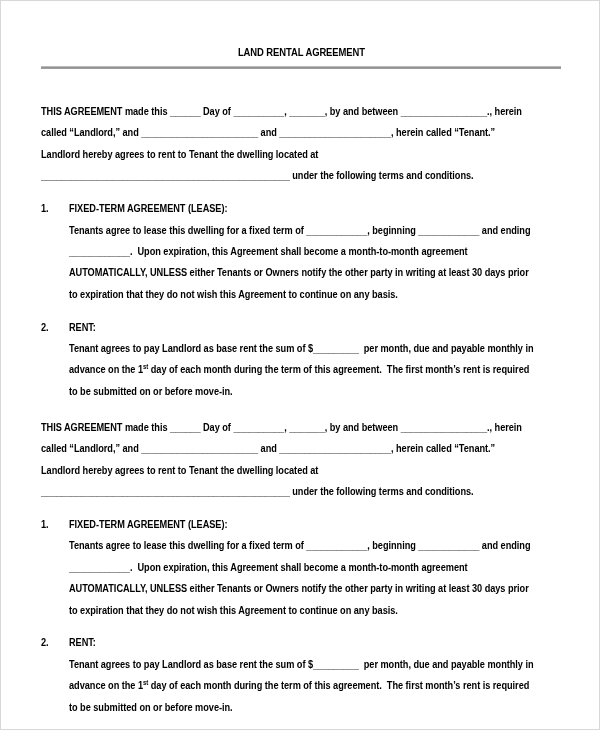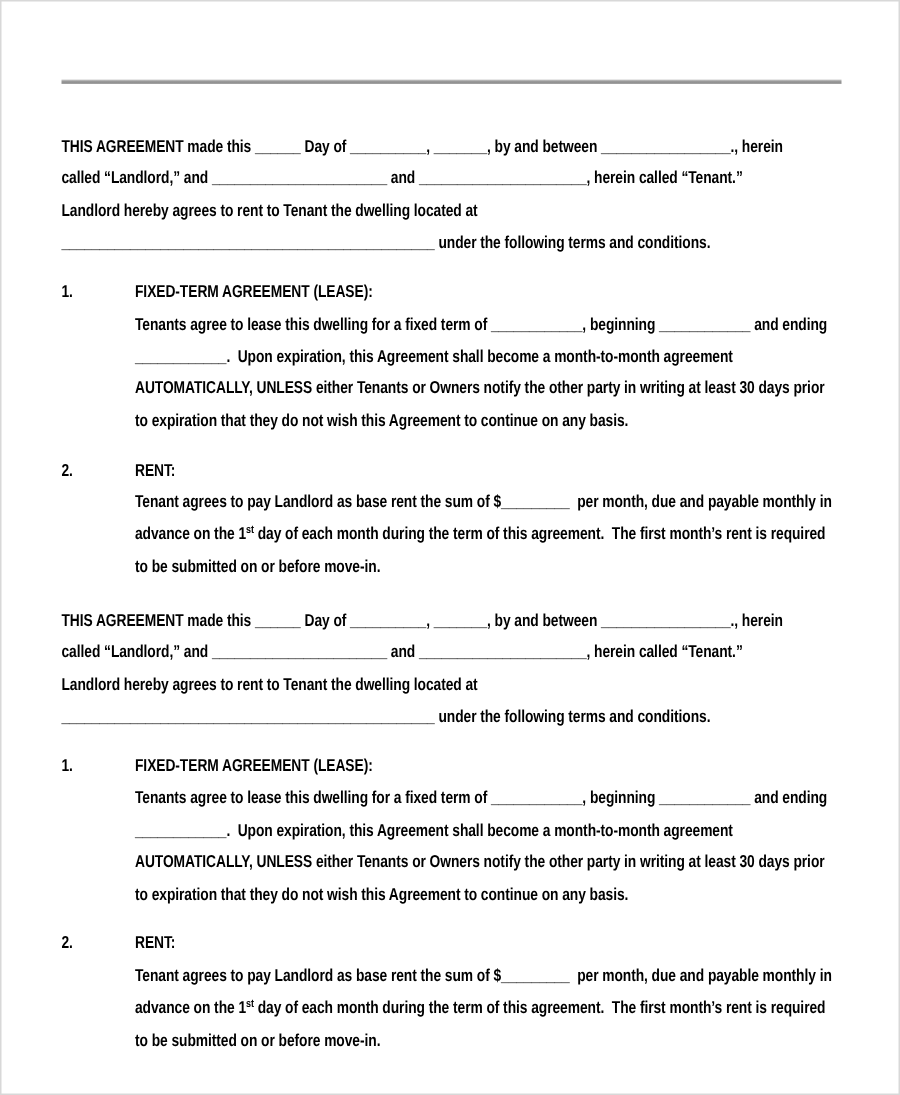--- a/index.html
+++ b/index.html
@@ -48,28 +48,31 @@
     font-size: 7.5px;
     line-height: 0;
     vertical-align: 4px;
   }
 
   .copy-1 { margin-top: 32px; }
   .copy-2 { margin-top: 14.5px; }
 
   .section { display: flex; margin-top: 11.5px; }
   .sec-num { width: 28px; flex: none; }
-  .sec-body { flex: 1; min-width: 0; margin-left: 21px; }
+  .sec-body { flex: 1; min-width: 0; }
 </style>
 </head>
 <body>
 
 <div class="page">
   <div class="content">
 
+    <div class="doc-title">
+      <span class="tscale">LAND RENTAL AGREEMENT</span>
+    </div>
     <div class="title-rule"></div>
 
     <section class="copy copy-1">
       <div class="para">
         <div class="tline">THIS AGREEMENT made this ______ Day of __________, _______, by and between _________________., herein</div>
         <div class="tline">called “Landlord,” and _______________________ and ______________________, herein called “Tenant.”</div>
         <div class="tline">Landlord hereby agrees to rent to Tenant the dwelling located at</div>
         <div class="tline">_________________________________________________ under the following terms and conditions.</div>
       </div>
 

